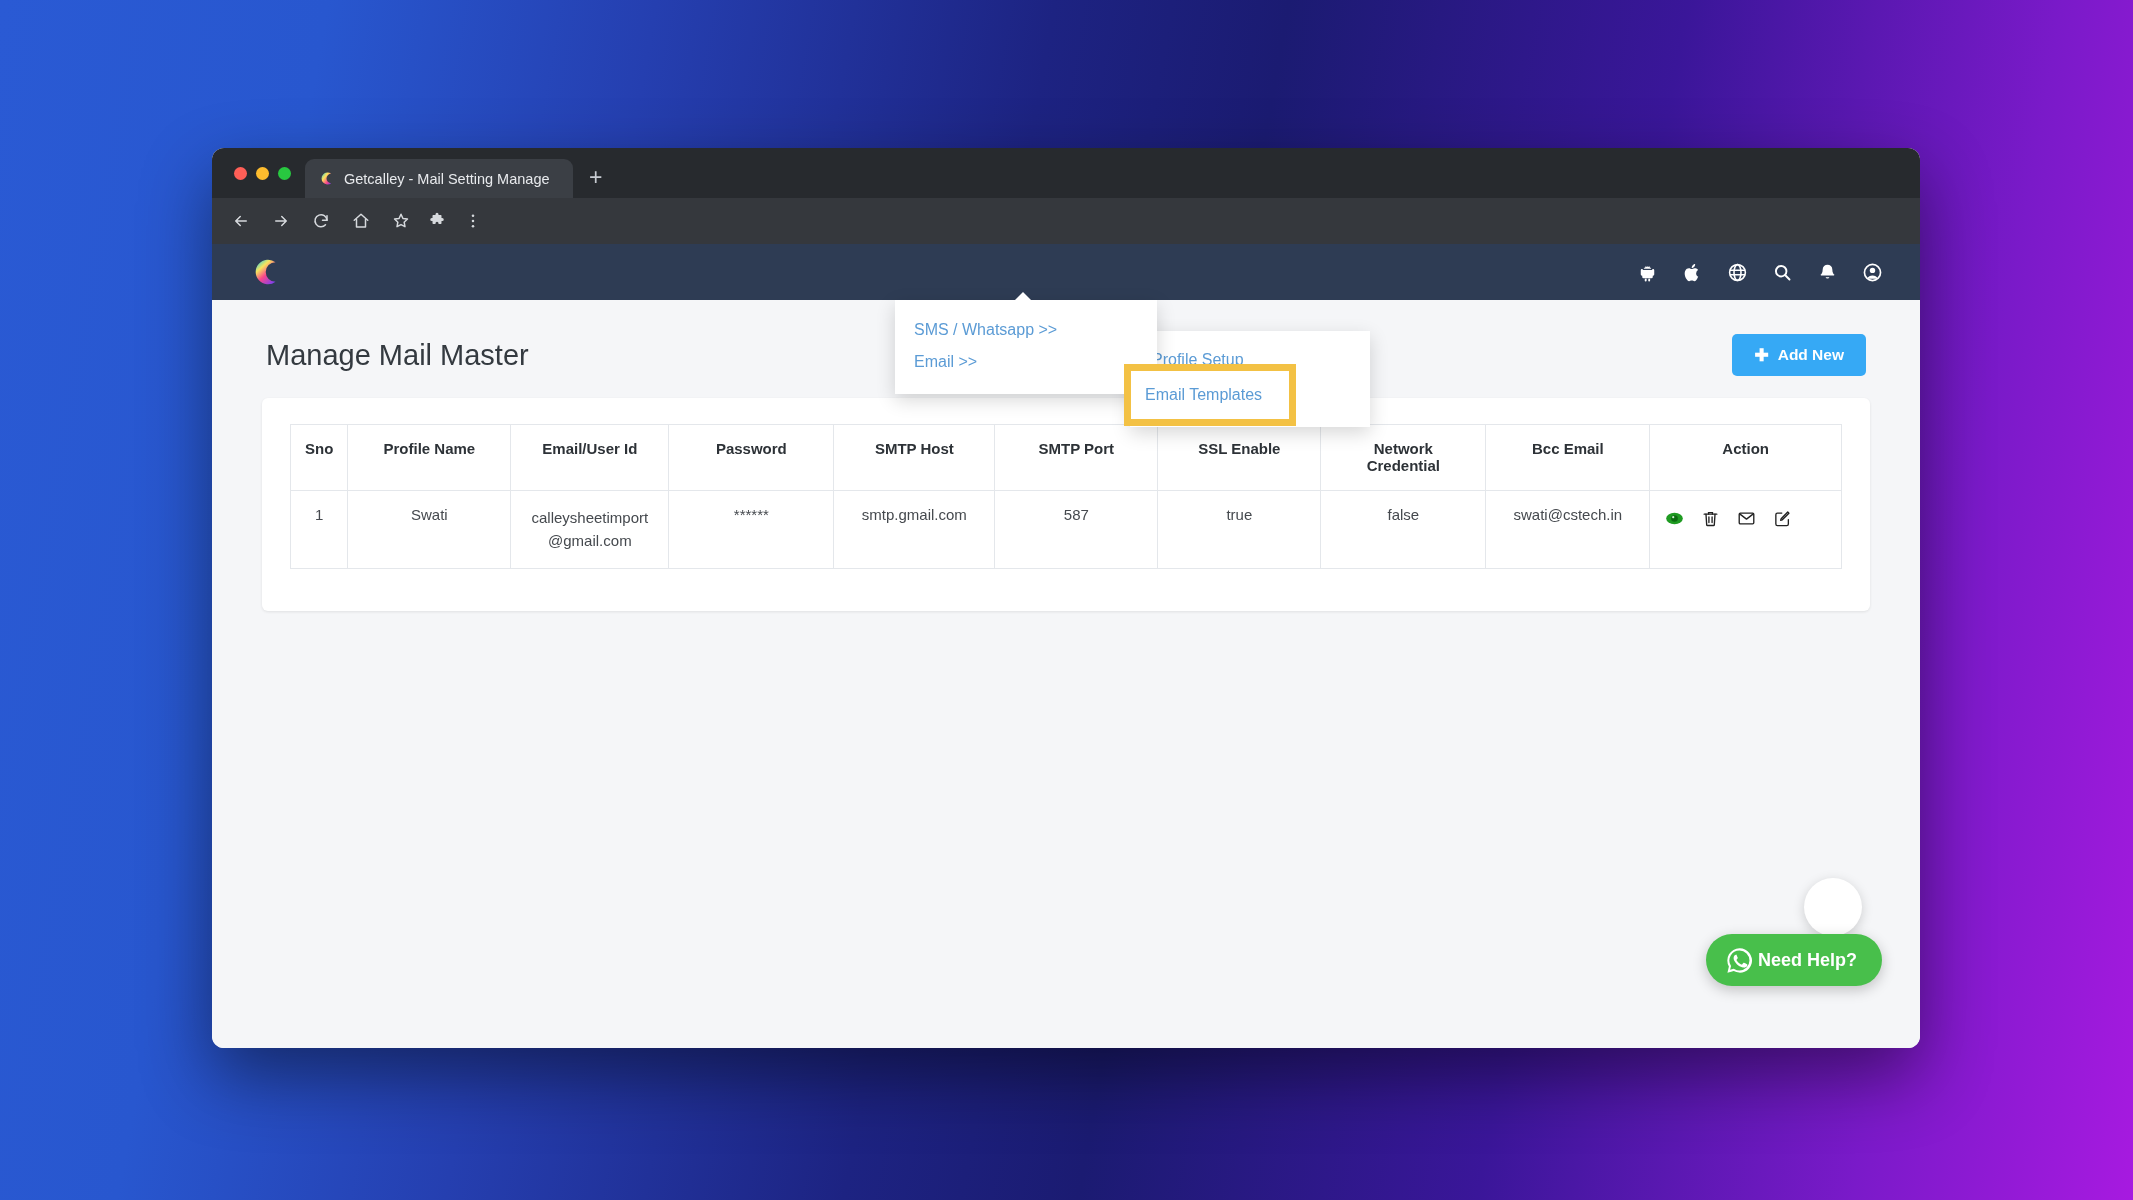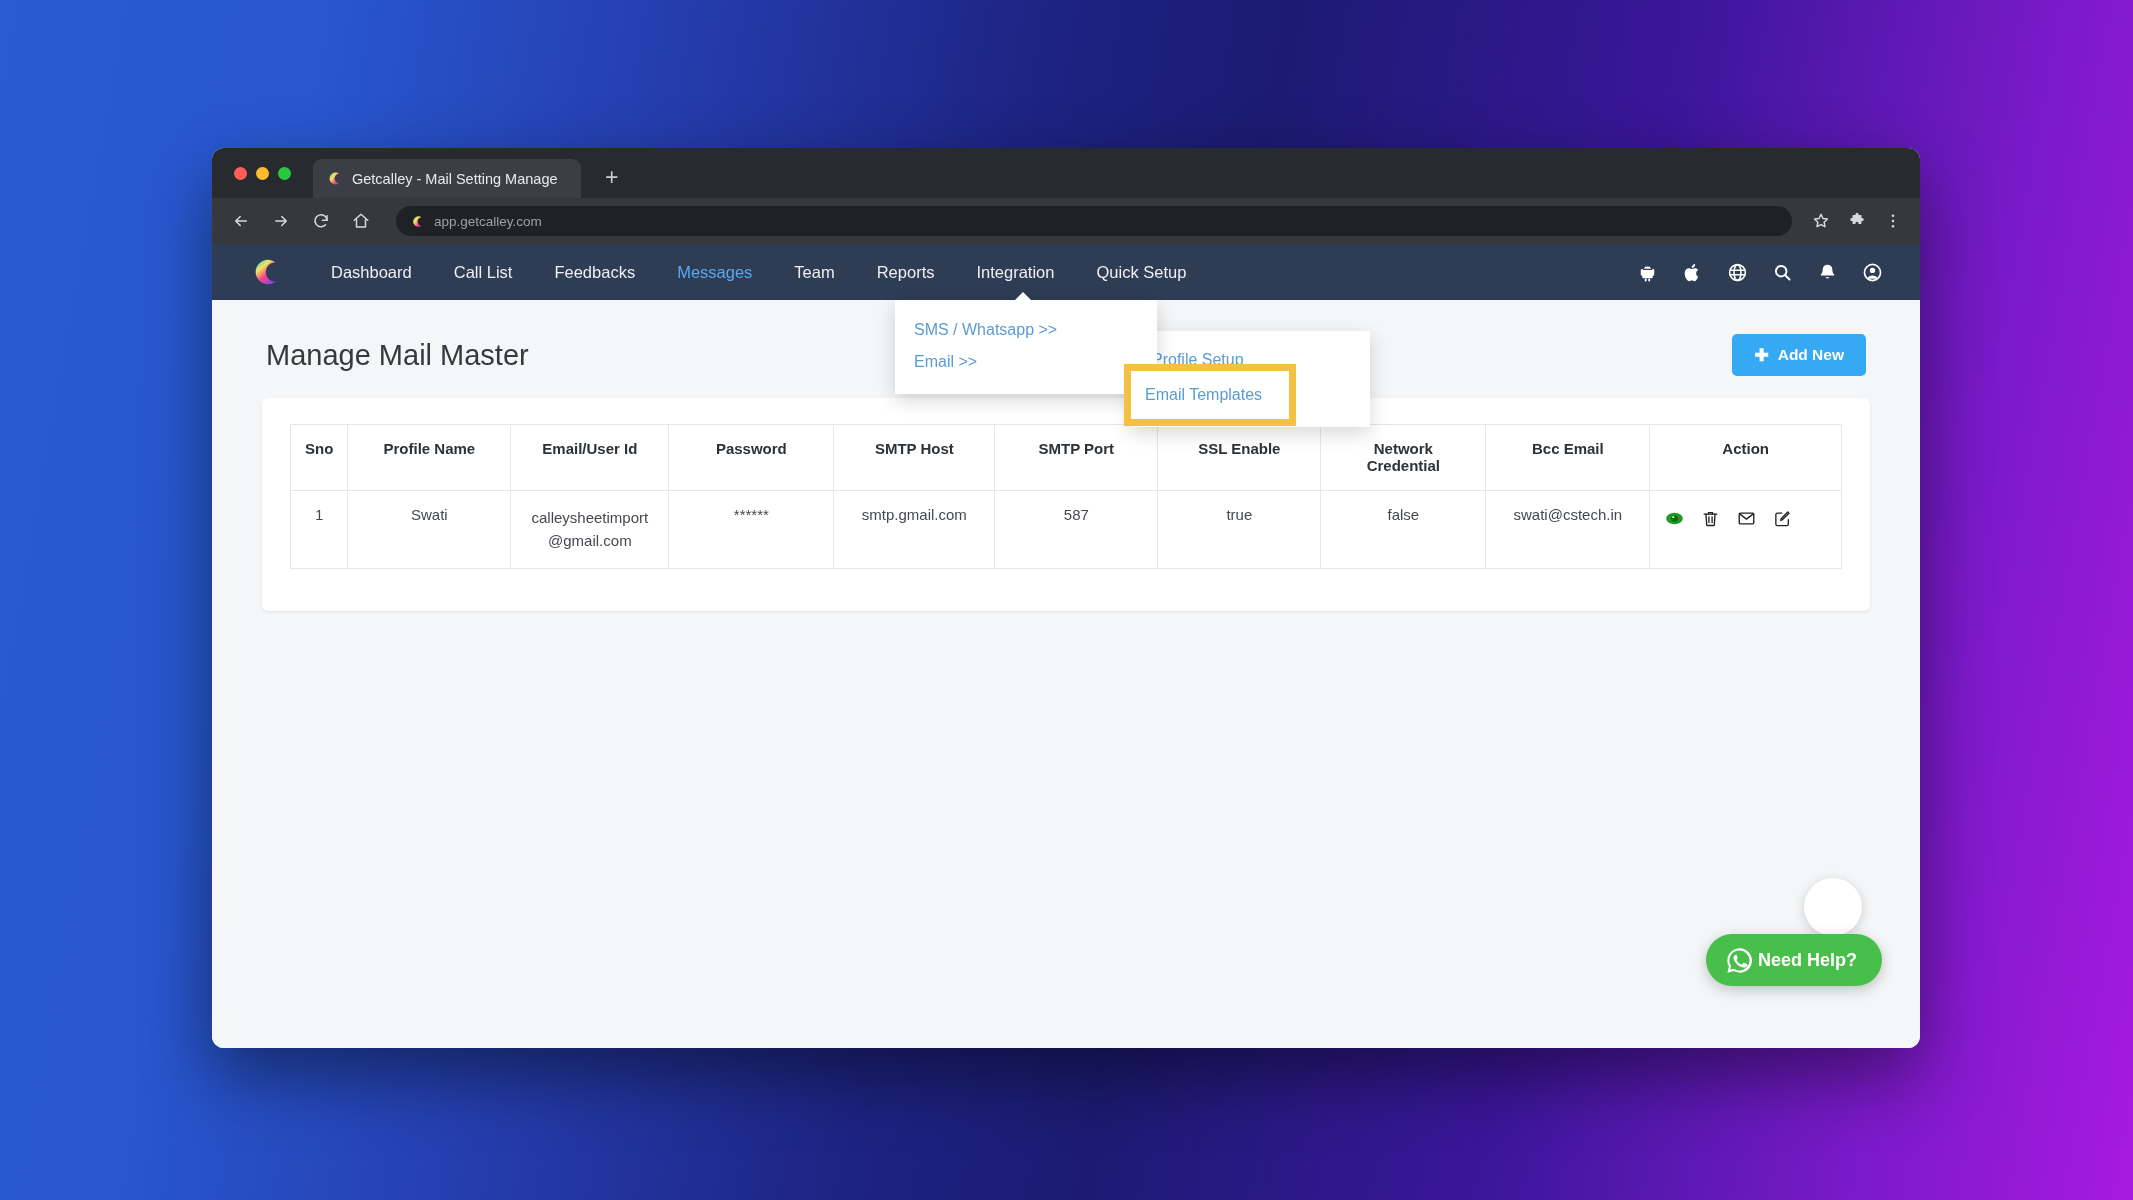--- a/index.html
+++ b/index.html
@@ -28,21 +28,20 @@
   }
 
   
   .tab-strip {
     height: 50px;
     background: #272a2e;
     display: flex;
     align-items: flex-end;
     padding-left: 16px;
     position: relative;
-    gap: 8px;
   }
   .traffic {
     display: flex; gap: 9px;
     align-items: center;
     height: 50px;
     padding: 0 14px 0 6px;
   }
   .dot { width: 13px; height: 13px; border-radius: 50%; }
   .dot.red { background: #ff5f57; }
   .dot.yellow { background: #febc2e; }
@@ -331,34 +330,20 @@
           <path d="M20 11a8 8 0 1 0-2 6"></path>
           <path d="M20 5v6h-6"></path>
         </svg>
     </span>
     <span class="nav-ico">
       <svg viewBox="0 0 24 24">
           <path d="M3 11l9-8 9 8"></path>
           <path d="M6 10v10h12V10"></path>
         </svg>
     </span>
-    <div class="omnibox">
-      <svg width="15" height="15" viewBox="0 0 40 40">
-        <defs>
-            <linearGradient id="fvg2" x1="0" y1="0" x2="1" y2="1">
-          <stop offset="0%" stop-color="#26c6da"></stop>
-              <stop offset="35%" stop-color="#ffe259"></stop>
-          <stop offset="70%" stop-color="#f9468a"></stop>
-              <stop offset="100%" stop-color="#6a3de8"></stop>
-        </linearGradient>
-          </defs>
-        <path d="M31 9 A14 14 0 1 0 31 31 A10 10 0 1 1 31 9 Z" fill="url(#fvg2)"></path>
-      </svg>
-      <span class="omnibox-url">app.getcalley.com</span>
-    </div>
     <div class="addr-right">
       <span class="nav-ico">
         <svg viewBox="0 0 24 24">
             <path d="M12 3l2.6 5.6 6 .8-4.4 4.2 1.1 6L12 16.8 6.7 19.6l1.1-6L3.4 9.4l6-.8z"></path>
           </svg>
       </span>
       <span class="nav-ico">
         <svg viewBox="0 0 24 24" style="fill:currentColor;stroke:none">
             <path d="M10 3a2 2 0 0 1 4 0v1h3a1 1 0 0 1 1 1v3h1a2 2 0 0 1 0 4h-1v3a1 1 0 0 1-1 1h-3v-1a2 2 0 0 0-4 0v1H7a1 1 0 0 1-1-1v-3H5a2 2 0 0 1 0-4h1V5a1 1 0 0 1 1-1h3z"></path>
           </svg>
@@ -381,30 +366,20 @@
             <linearGradient id="lg" x1="0.15" y1="0" x2="0.85" y2="1">
           <stop offset="0%" stop-color="#2ecfe0"></stop>
           <stop offset="28%" stop-color="#f6e45c"></stop>
           <stop offset="58%" stop-color="#f9468a"></stop>
           <stop offset="100%" stop-color="#7b3ff2"></stop>
         </linearGradient>
           </defs>
         <path d="M30 8.5 A14.5 14.5 0 1 0 30 31.5 A10 10 0 1 1 30 8.5 Z" fill="url(#lg)"></path>
       </svg>
 
-      <div class="nav-links">
-        <div class="nav-link">Dashboard</div>
-        <div class="nav-link">Call List</div>
-        <div class="nav-link">Feedbacks</div>
-        <div class="nav-link active">Messages</div>
-        <div class="nav-link">Team</div>
-        <div class="nav-link">Reports</div>
-        <div class="nav-link">Integration</div>
-        <div class="nav-link">Quick Setup</div>
-      </div>
 
       <div class="nav-spacer"></div>
 
       <div class="nav-icons">
         <span class="ni">
           <svg viewBox="0 0 24 24" fill="#fff">
               <path d="M6 9h12v8a1.5 1.5 0 0 1-1.5 1.5h-9A1.5 1.5 0 0 1 6 17zM4.3 9.4a1.3 1.3 0 0 1 2.6 0v5a1.3 1.3 0 0 1-2.6 0zM17.1 9.4a1.3 1.3 0 0 1 2.6 0v5a1.3 1.3 0 0 1-2.6 0zM9 19h2v2.2a1.1 1.1 0 0 1-2.2 0zM13 19h2v2.2a1.1 1.1 0 0 1-2.2 0zM7.6 7.8A5 5 0 0 1 12 5.1a5 5 0 0 1 4.4 2.7zM9.6 6.1a.55.55 0 1 0 0-1.1.55.55 0 0 0 0 1.1zM14.4 6.1a.55.55 0 1 0 0-1.1.55.55 0 0 0 0 1.1z"></path>
             </svg>
         </span>
         <span class="ni">

